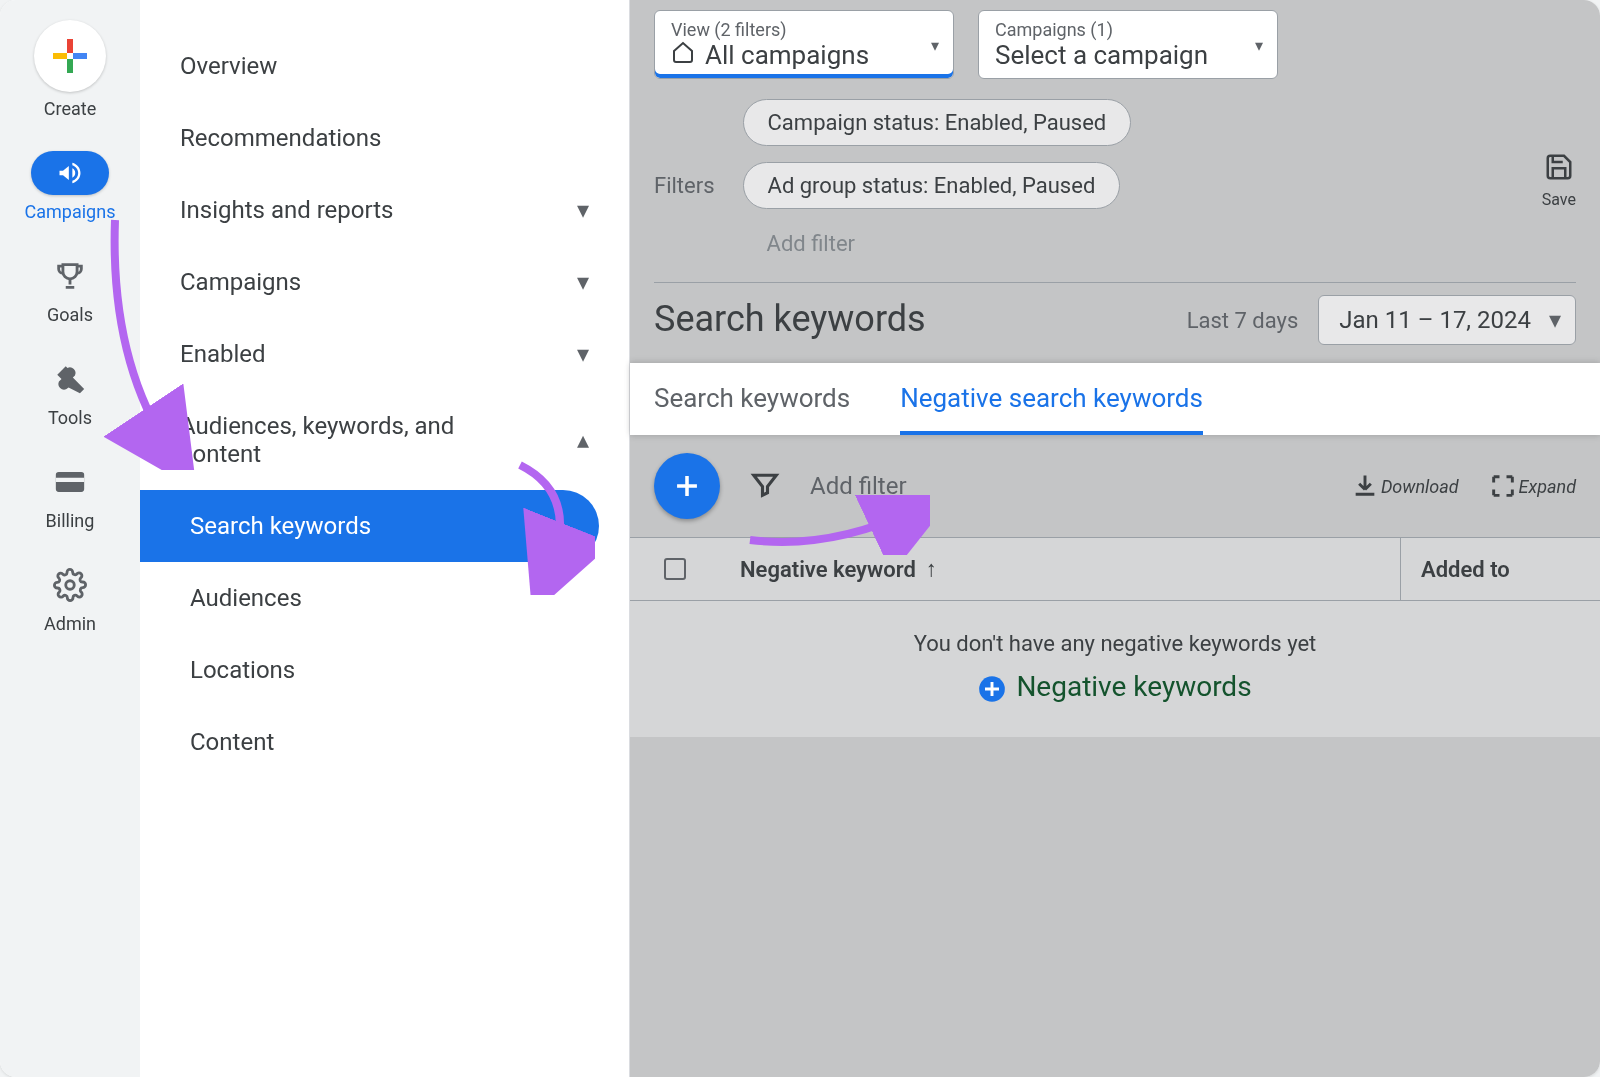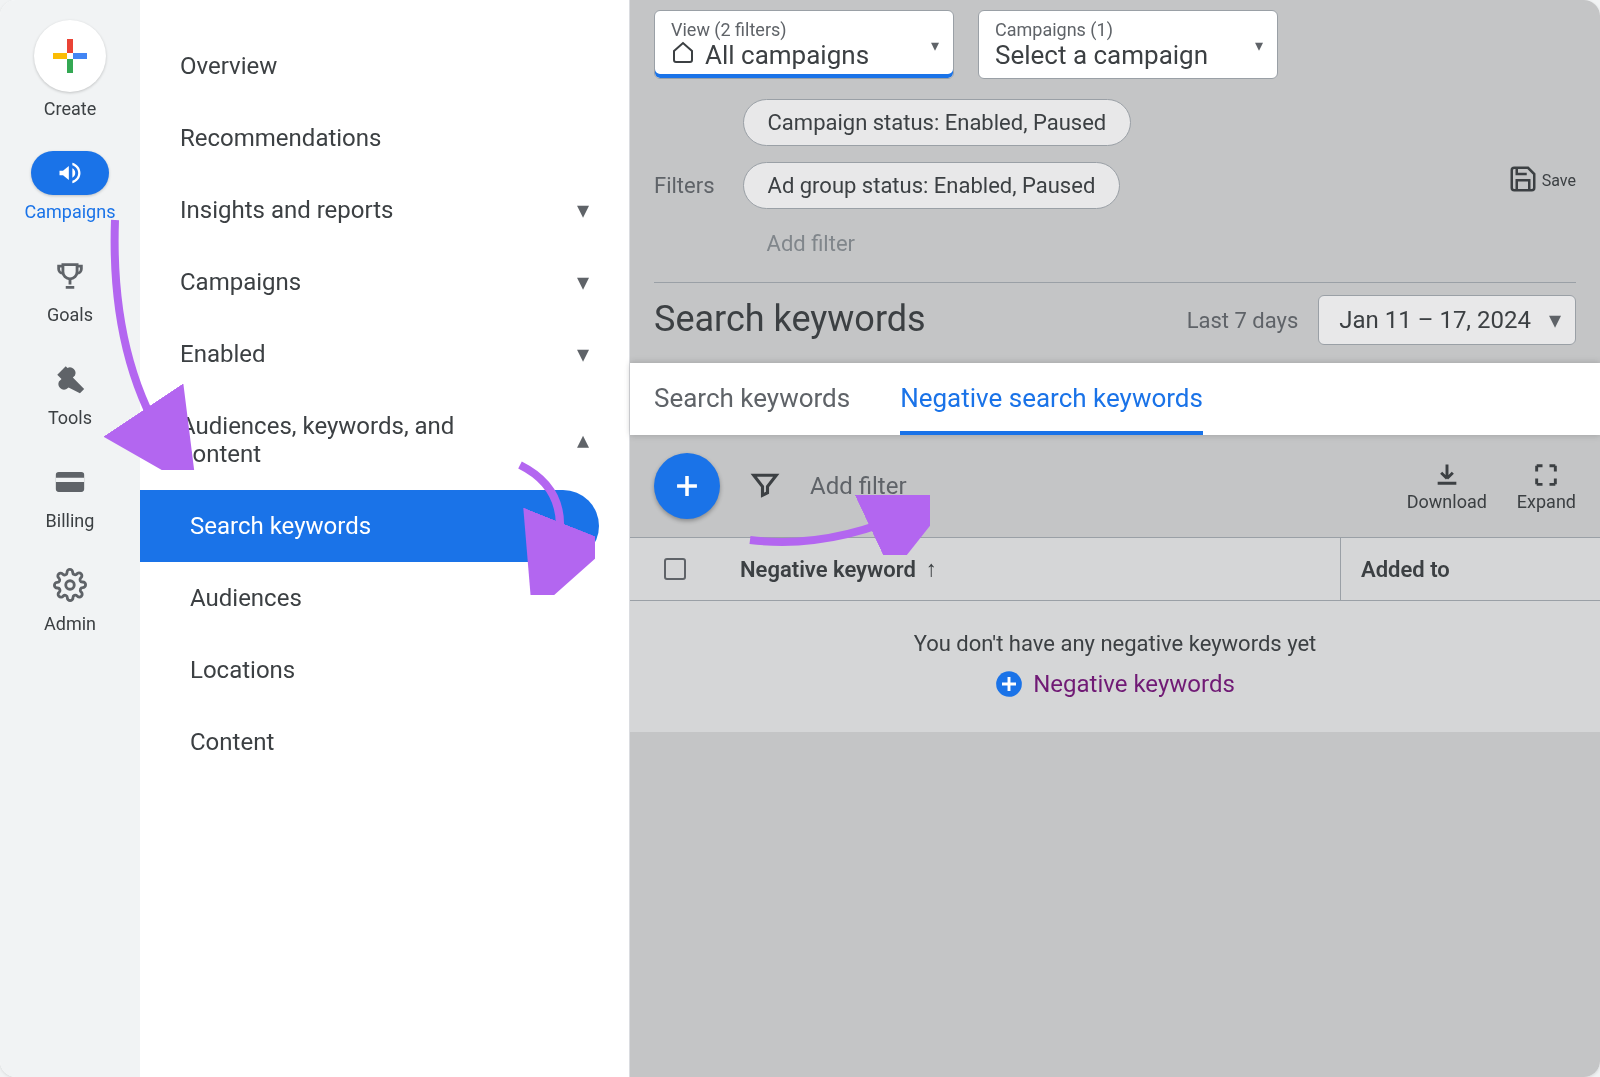--- a/index.html
+++ b/index.html
@@ -120,21 +120,21 @@
   .chip {
     border:1px solid #9aa0a6;
     border-radius:28px;
     padding:10px 24px;
     font-size:22px;
     color:#3c4043;
     background:#e8e8e9;
     width:fit-content;
   }
   .add-filter-text { font-size:22px; color:#80868b; padding:6px 24px;}
-  .save-col { display:flex;align-items:center;gap:4px;color:#3c4043;}
+  .save-col { display:flex;flex-direction:column;align-items:center;gap:4px;color:#3c4043;}
   .hr { border-top:1px solid #9aa0a6; margin:0 24px;}
   .title-row { display:flex; align-items:center; justify-content:space-between; padding:12px 24px 18px 24px;}
   .section-title { font-size:36px; color:#3c4043; line-height:1.1;}
   .date-part { display:flex; align-items:center; gap:20px;}
   .date-label { font-size:22px; color:#5f6368;}
   .date-box { border:1px solid #9aa0a6; border-radius:6px; padding:10px 44px 10px 20px; font-size:24px; color:#3c4043; position:relative; background:#e8e8e9;}
   
   .tab-strip {
     background:#fff;
     padding:20px 24px 0 24px;
@@ -142,31 +142,31 @@
     gap:50px;
     box-shadow:0 -2px 6px rgba(0,0,0,.1),0 2px 6px rgba(0,0,0,.1);
     position:relative;
     z-index:5;
   }
   .tab { font-size:26px; color:#5f6368; padding-bottom:18px; cursor:pointer;}
   .tab.active { color:#1a73e8; border-bottom:4px solid #1a73e8;}
   
   .toolbar { display:flex; align-items:center; gap:30px; padding:18px 24px; background:#c4c5c6a0;}
   .fab { width:66px;height:66px;border-radius:50%;background:#1a73e8;display:flex;align-items:center;justify-content:center;color:#fff; box-shadow:0 2px 4px rgba(0,0,0,.3);}
-  .tool-col { display:flex;flex-direction:column;align-items:center;gap:2px;color:#3c4043;font-size:18px;}
+  .tool-col { display:flex;flex-direction:row;align-items:center;gap:2px;color:#3c4043;font-size:18px;font-style:italic;}
   .tool-filter-input { font-size:24px;color:#5f6368; flex:1;}
   
   .thead { display:flex; border-top:1px solid #9aa0a6; border-bottom:1px solid #9aa0a6; background:#d5d6d7;}
   .th { padding:18px 20px; font-size:22px; color:#3c4043; font-weight:600; display:flex;align-items:center;gap:10px;}
   .th:first-child{ width:90px; justify-content:center;}
   .th:nth-child(2){ flex:1;}
-  .th:nth-child(3){ width:260px; border-left:1px solid #9aa0a6;}
+  .th:nth-child(3){ width:200px; border-left:1px solid #9aa0a6;}
   .empty-state { text-align:center; padding:30px 0; background:#d5d6d7;}
   .empty-msg { font-size:22px; color:#3c4043; margin-bottom:14px;}
-  .empty-action { color:#701a75; font-size:24px; display:inline-flex;align-items:flex-end;gap:10px; cursor:pointer;}
+  .empty-action { color:#14532d; font-size:28px; display:inline-flex;align-items:flex-end;gap:10px; cursor:pointer;}
   .checkbox { width:22px;height:22px;border:2px solid #5f6368;border-radius:3px;}
   
   .annot { position:absolute; z-index:100; pointer-events:none; }
   svg.icon { display:block; }
 </style>
 </head>
 <body>
 
 <div class="app">
 

